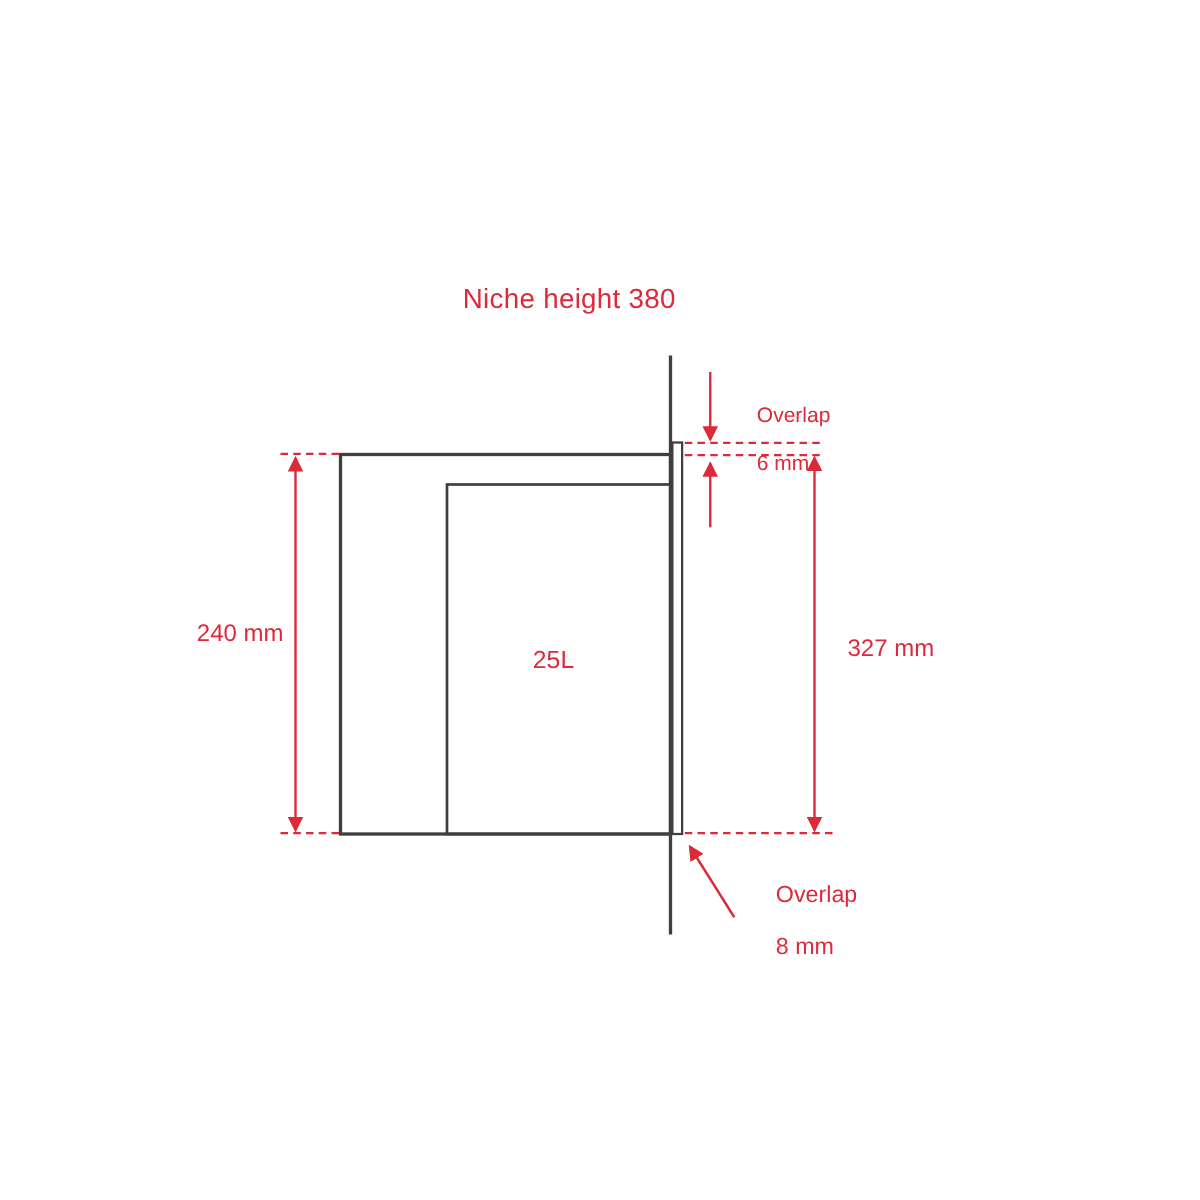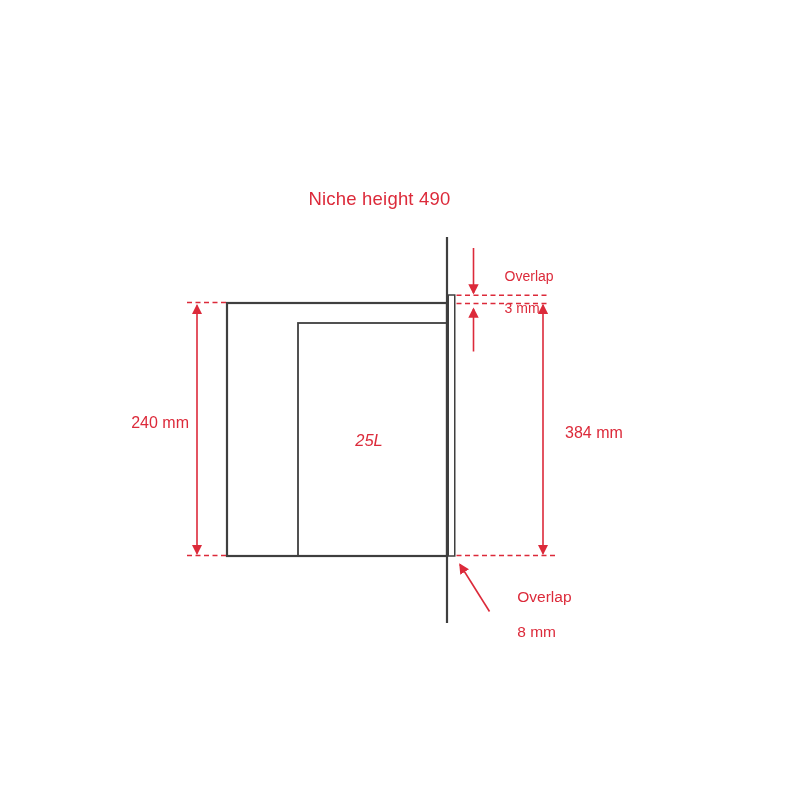--- a/index.html
+++ b/index.html
@@ -64,21 +64,20 @@
     left:500px;top:570px;
     font-size:15.5px;
     font-weight:500;
     line-height:17.5px;
   }
   .cavity{
     left:344px;top:431px;width:50px;
     text-align:center;
     font-size:16.5px;
     font-weight:500;
-    font-style:italic;
   }
 </style>
 </head>
 <body>
 
 <div class="canvas">
 
   <svg class="diagram-svg" viewBox="0 0 800 800" aria-hidden="true">
     <defs>
       <marker id="arr" viewBox="0 0 10 10" refX="8.5" refY="5" markerWidth="6.5" markerHeight="6.5" orient="auto-start-reverse">
@@ -103,29 +102,29 @@
     <line x1="197" y1="305.5" x2="197" y2="553.5" stroke-width="1.6" marker-start="url(#arr)" marker-end="url(#arr)" class="red-stroke"></line>
 
     <line x1="543" y1="305.3" x2="543" y2="553.5" stroke-width="1.6" marker-start="url(#arr)" marker-end="url(#arr)" class="red-stroke"></line>
 
     <line x1="473.5" y1="248" x2="473.5" y2="293" stroke-width="1.6" marker-end="url(#arr)" class="red-stroke"></line>
     <line x1="473.5" y1="351.5" x2="473.5" y2="309" stroke-width="1.6" marker-end="url(#arr)" class="red-stroke"></line>
 
     <line x1="489.5" y1="611.5" x2="460" y2="564.5" stroke-width="1.6" marker-end="url(#arr)" class="red-stroke"></line>
   </svg>
 
-  <div class="label title">Niche height 490</div>
+  <div class="label title">Niche height 380</div>
 
   <div class="label dim-left">240 mm</div>
 
-  <div class="label dim-right">384 mm</div>
+  <div class="label dim-right">327 mm</div>
 
   <div class="label overlap-top">
     <span>Overlap</span><br>
-    <span>3 mm</span>
+    <span>6 mm</span>
   </div>
 
   <div class="label overlap-bottom">
     <span>Overlap</span><br>
     <span>8 mm</span>
   </div>
 
   <div class="label cavity">25L</div>
 
 </div>

